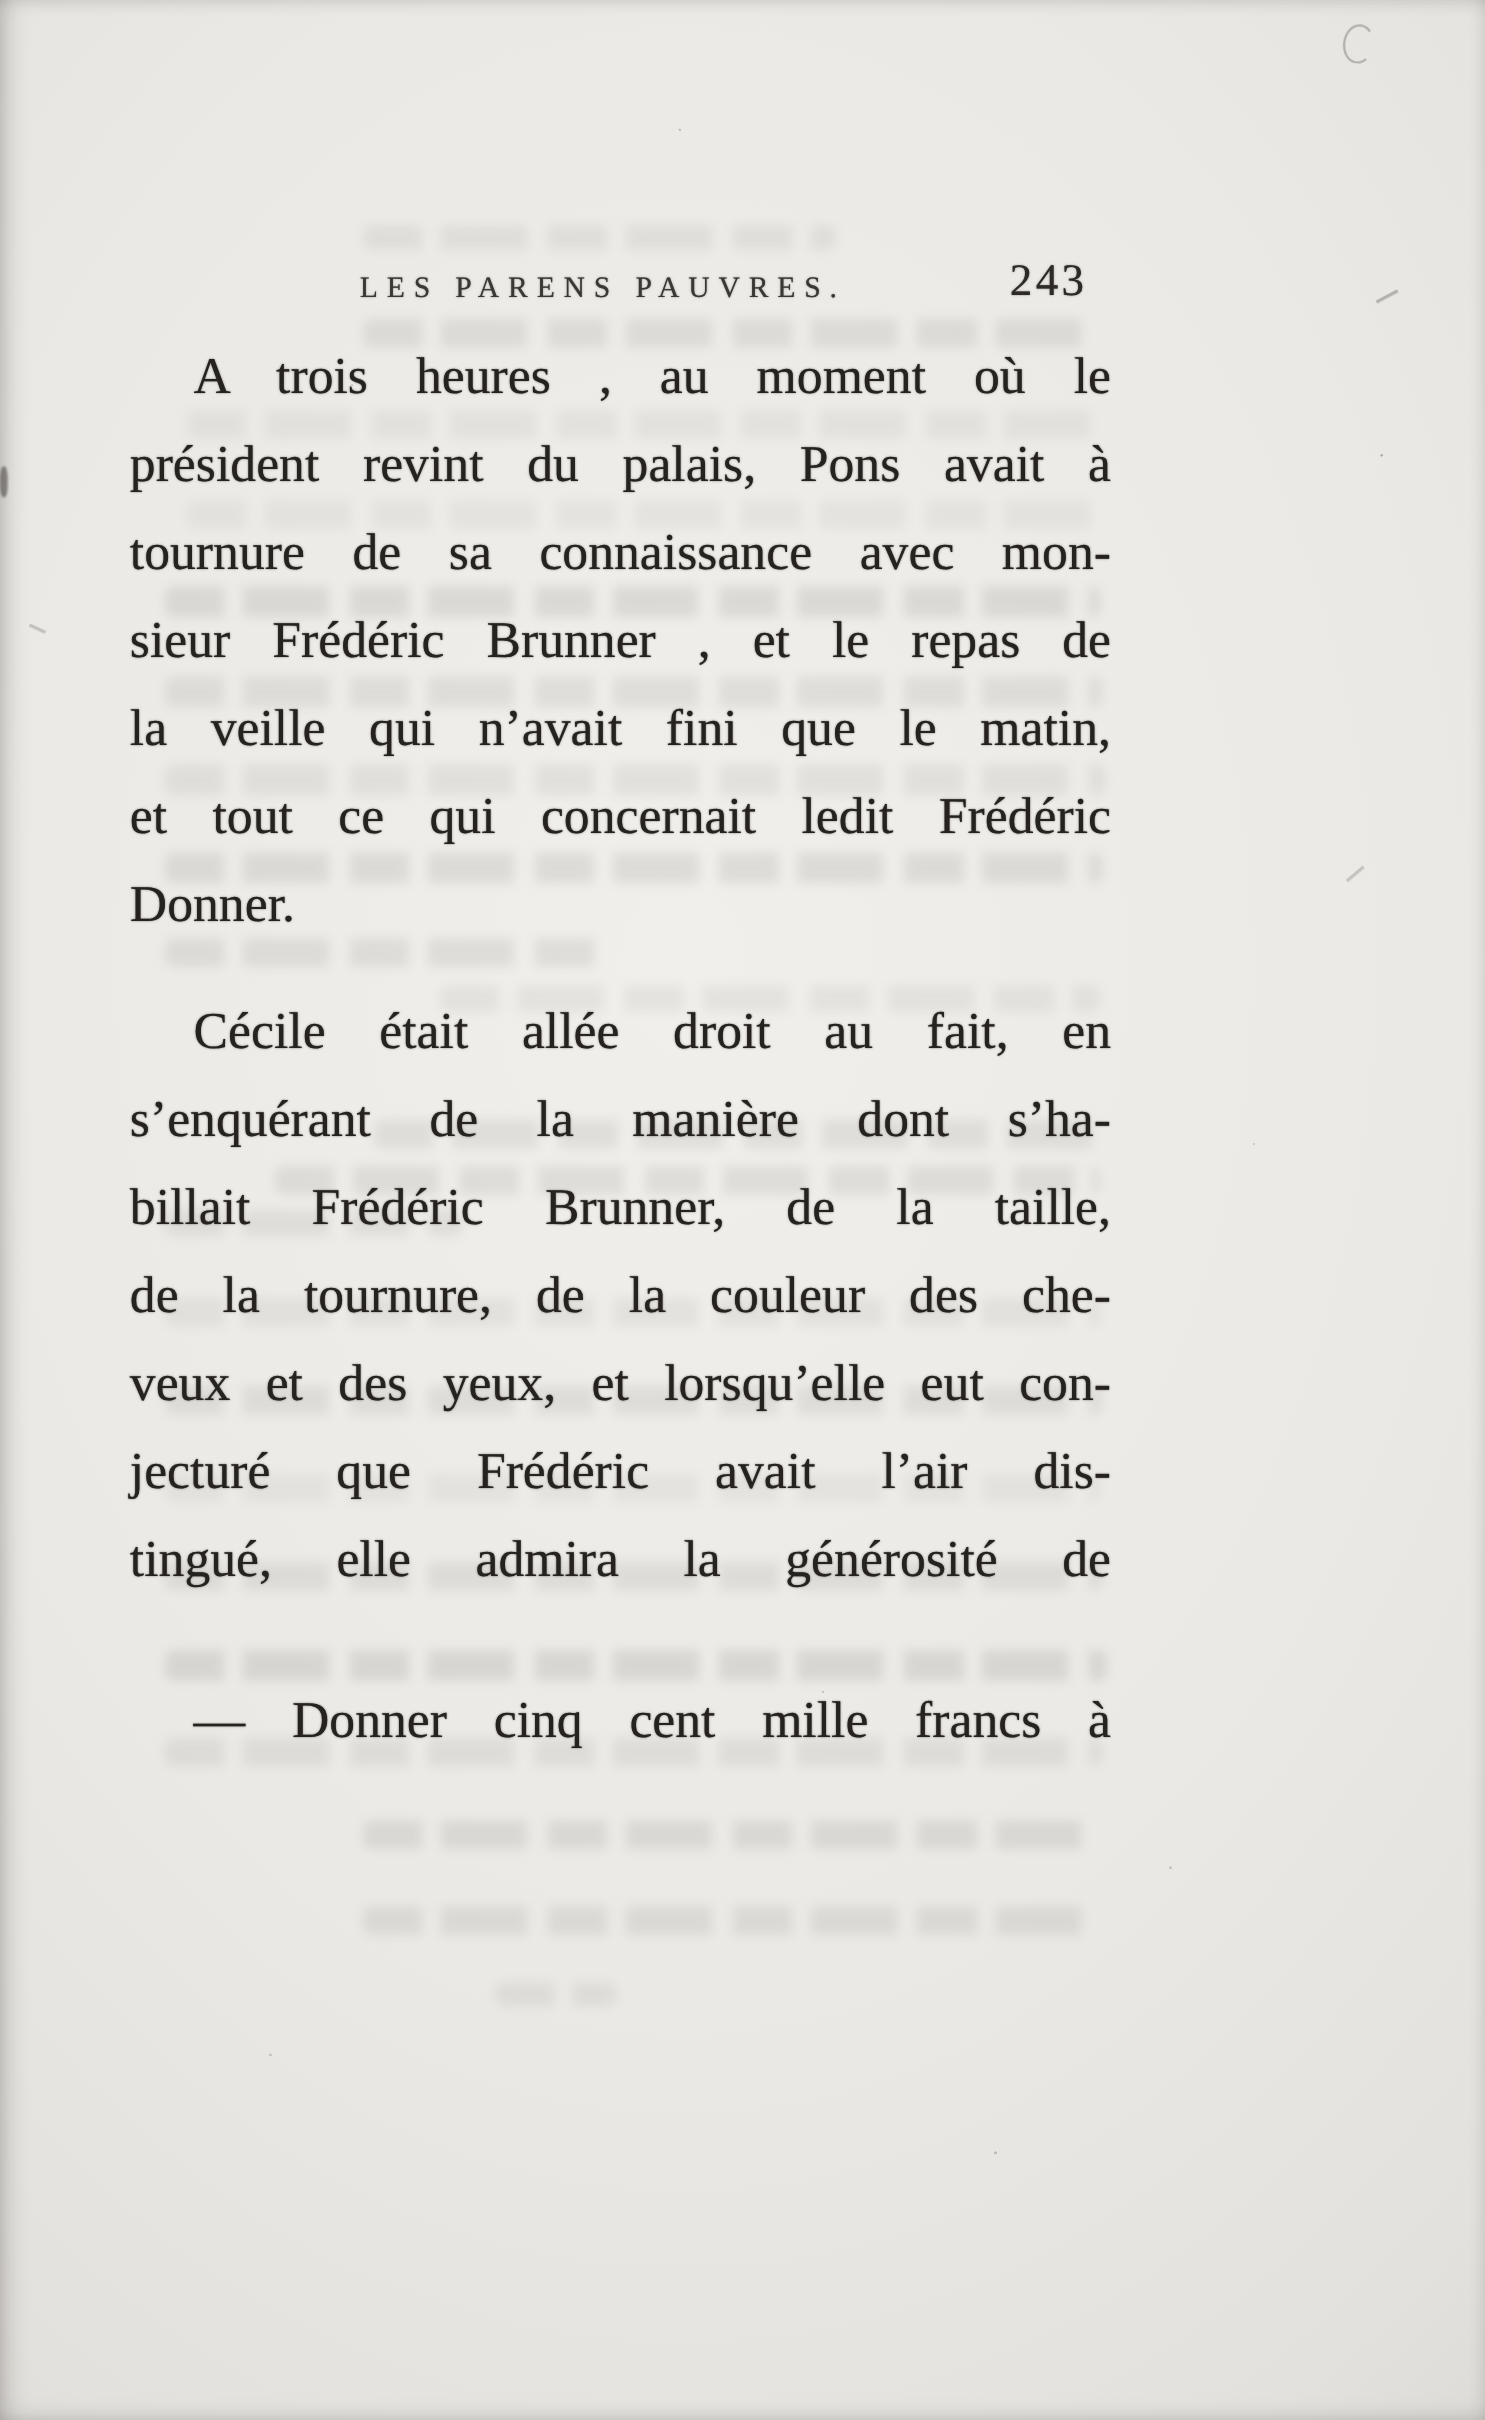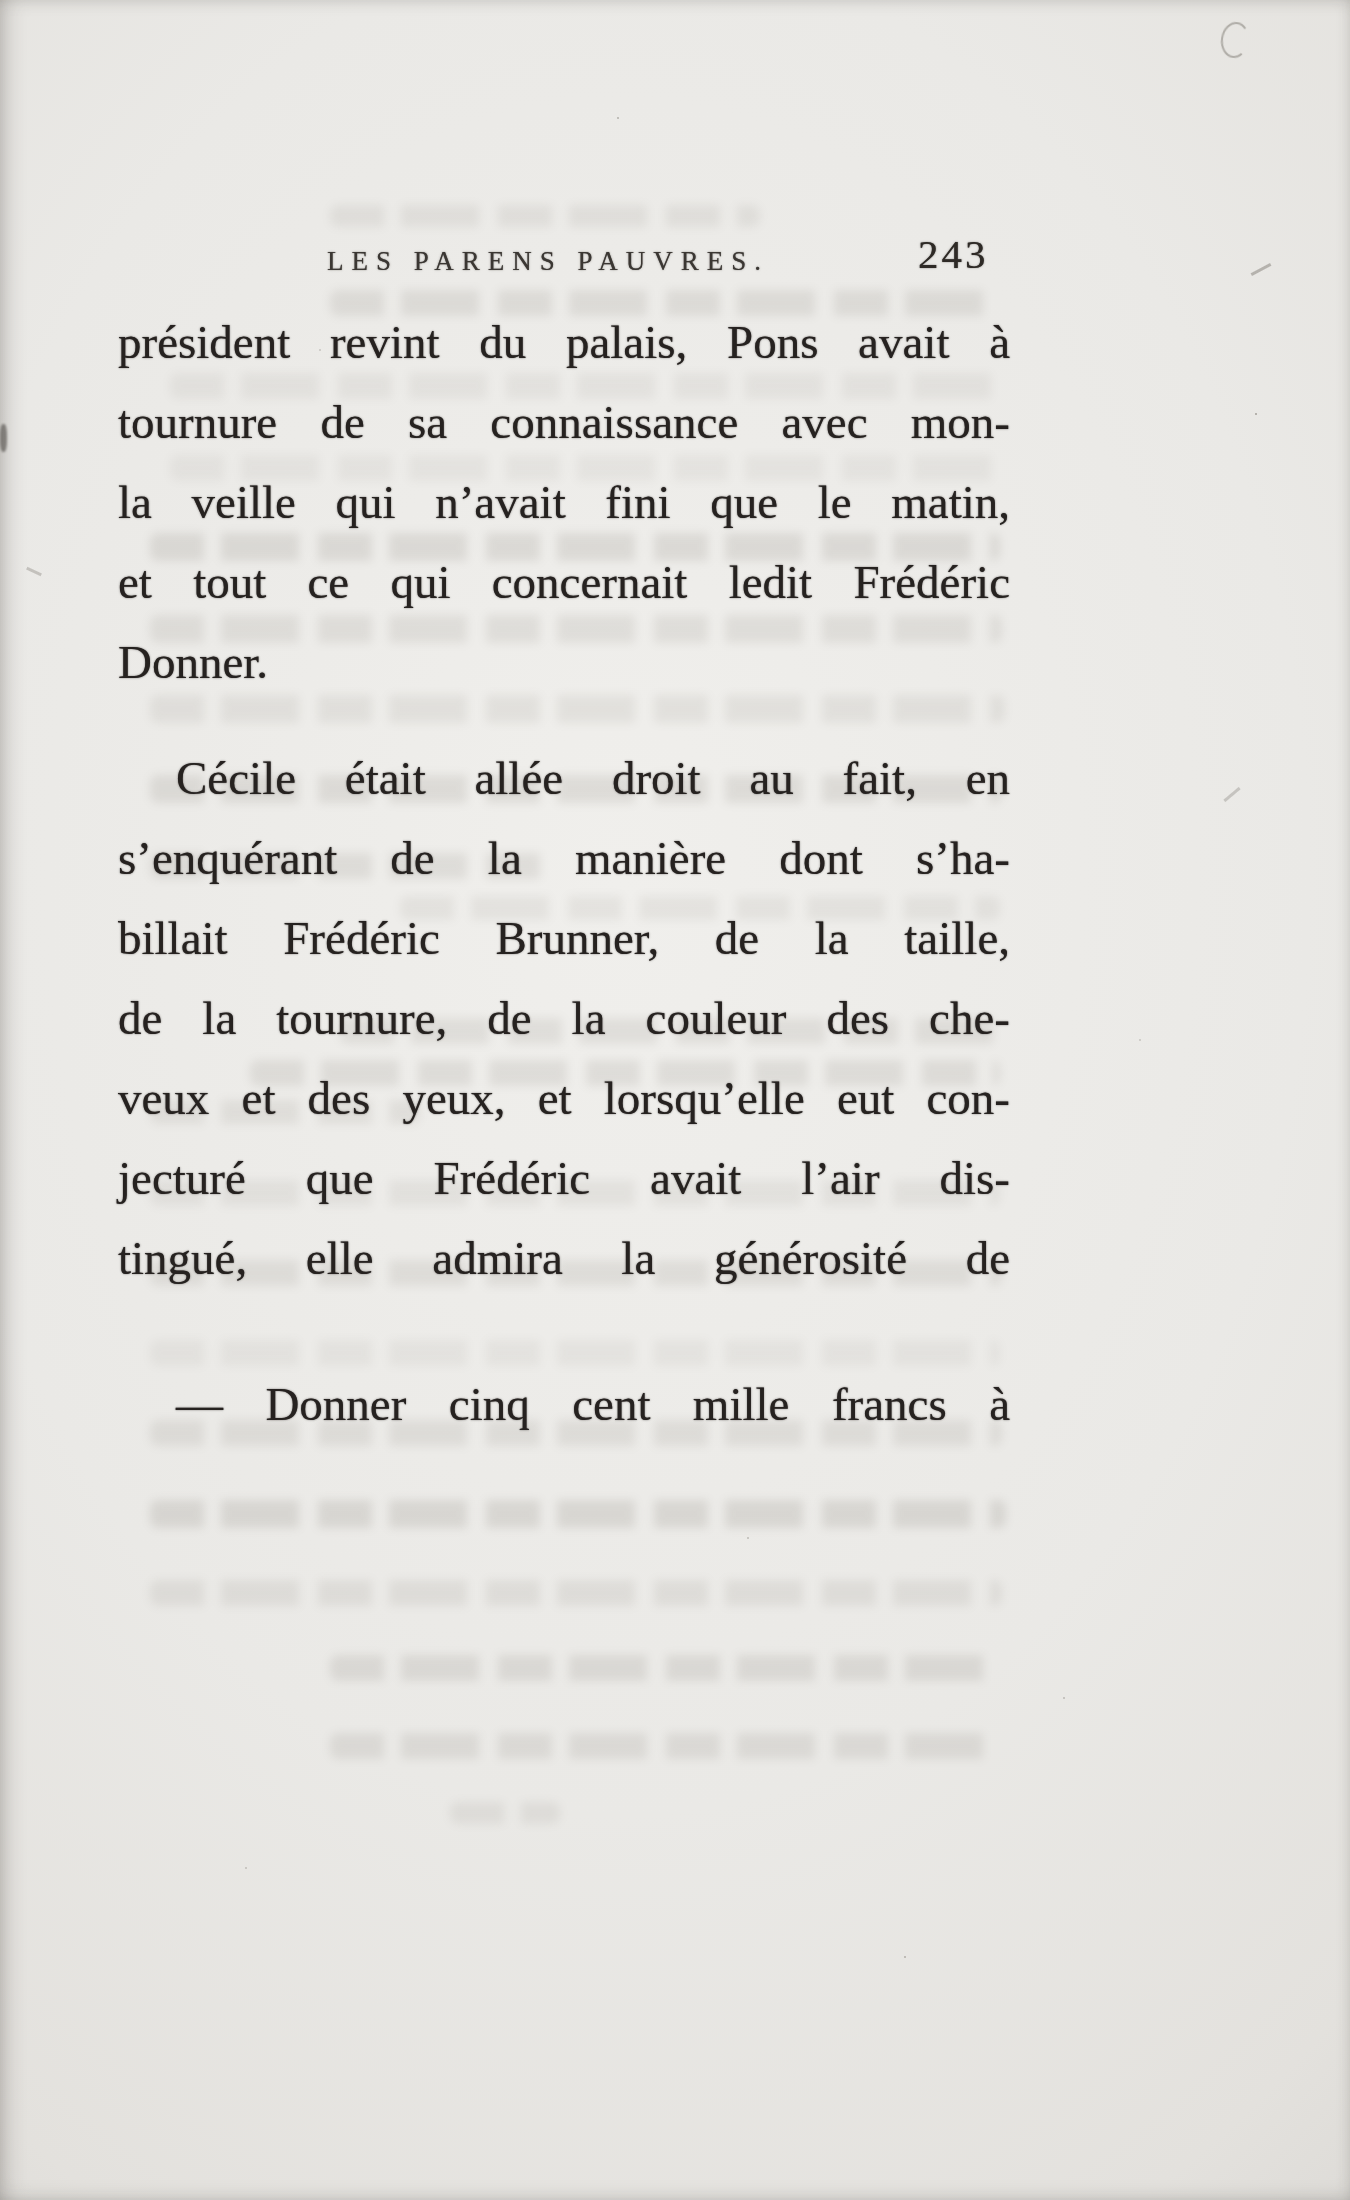--- a/index.html
+++ b/index.html
@@ -121,22 +121,24 @@
       <div class="ghost" style="top: 1733px; left: 330px; width: 672px; opacity: 0.13; height: 26px;"></div>
       <div class="ghost" style="top: 1802px; left: 450px; width: 110px; opacity: 0.1; height: 22px;"></div>
     </div>
 
   <div class="running-header-title">LES PARENS PAUVRES.</div>
 
   <div class="page-number">243</div>
 
   <main class="text-block" id="text-block">
       <div class="para">
+        <div class="line indent">A trois heures , au moment où le</div>
         <div class="line">président revint du palais, Pons avait à</div>
         <div class="line">tournure de sa connaissance avec mon-</div>
+        <div class="line">sieur Frédéric Brunner , et le repas de</div>
         <div class="line">la veille qui n’avait fini que le matin,</div>
         <div class="line">et tout ce qui concernait ledit Frédéric</div>
         <div class="line no-just">Donner.</div>
       </div>
       <div class="para">
         <div class="line indent">Cécile était allée droit au fait, en</div>
         <div class="line">s’enquérant de la manière dont s’ha-</div>
         <div class="line">billait Frédéric Brunner, de la taille,</div>
         <div class="line">de la tournure, de la couleur des che-</div>
         <div class="line">veux et des yeux, et lorsqu’elle eut con-</div>

